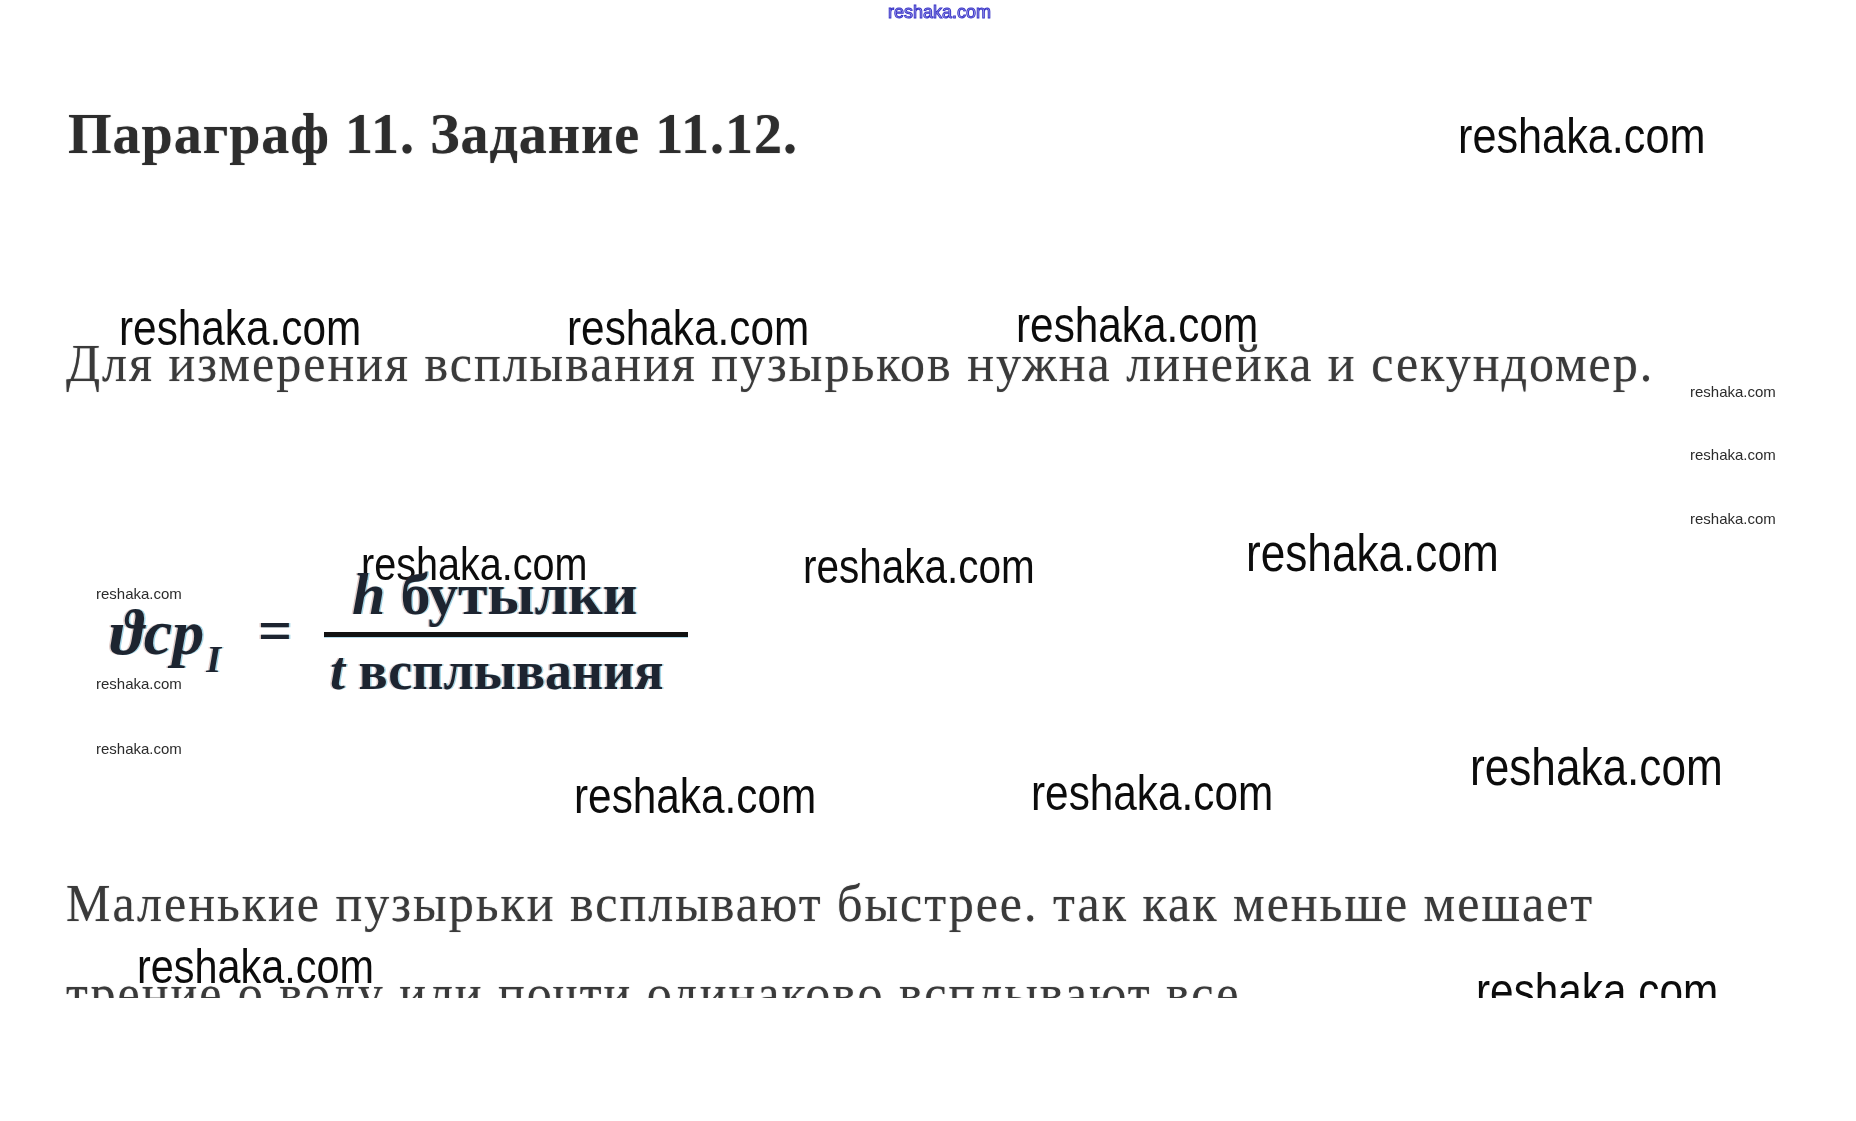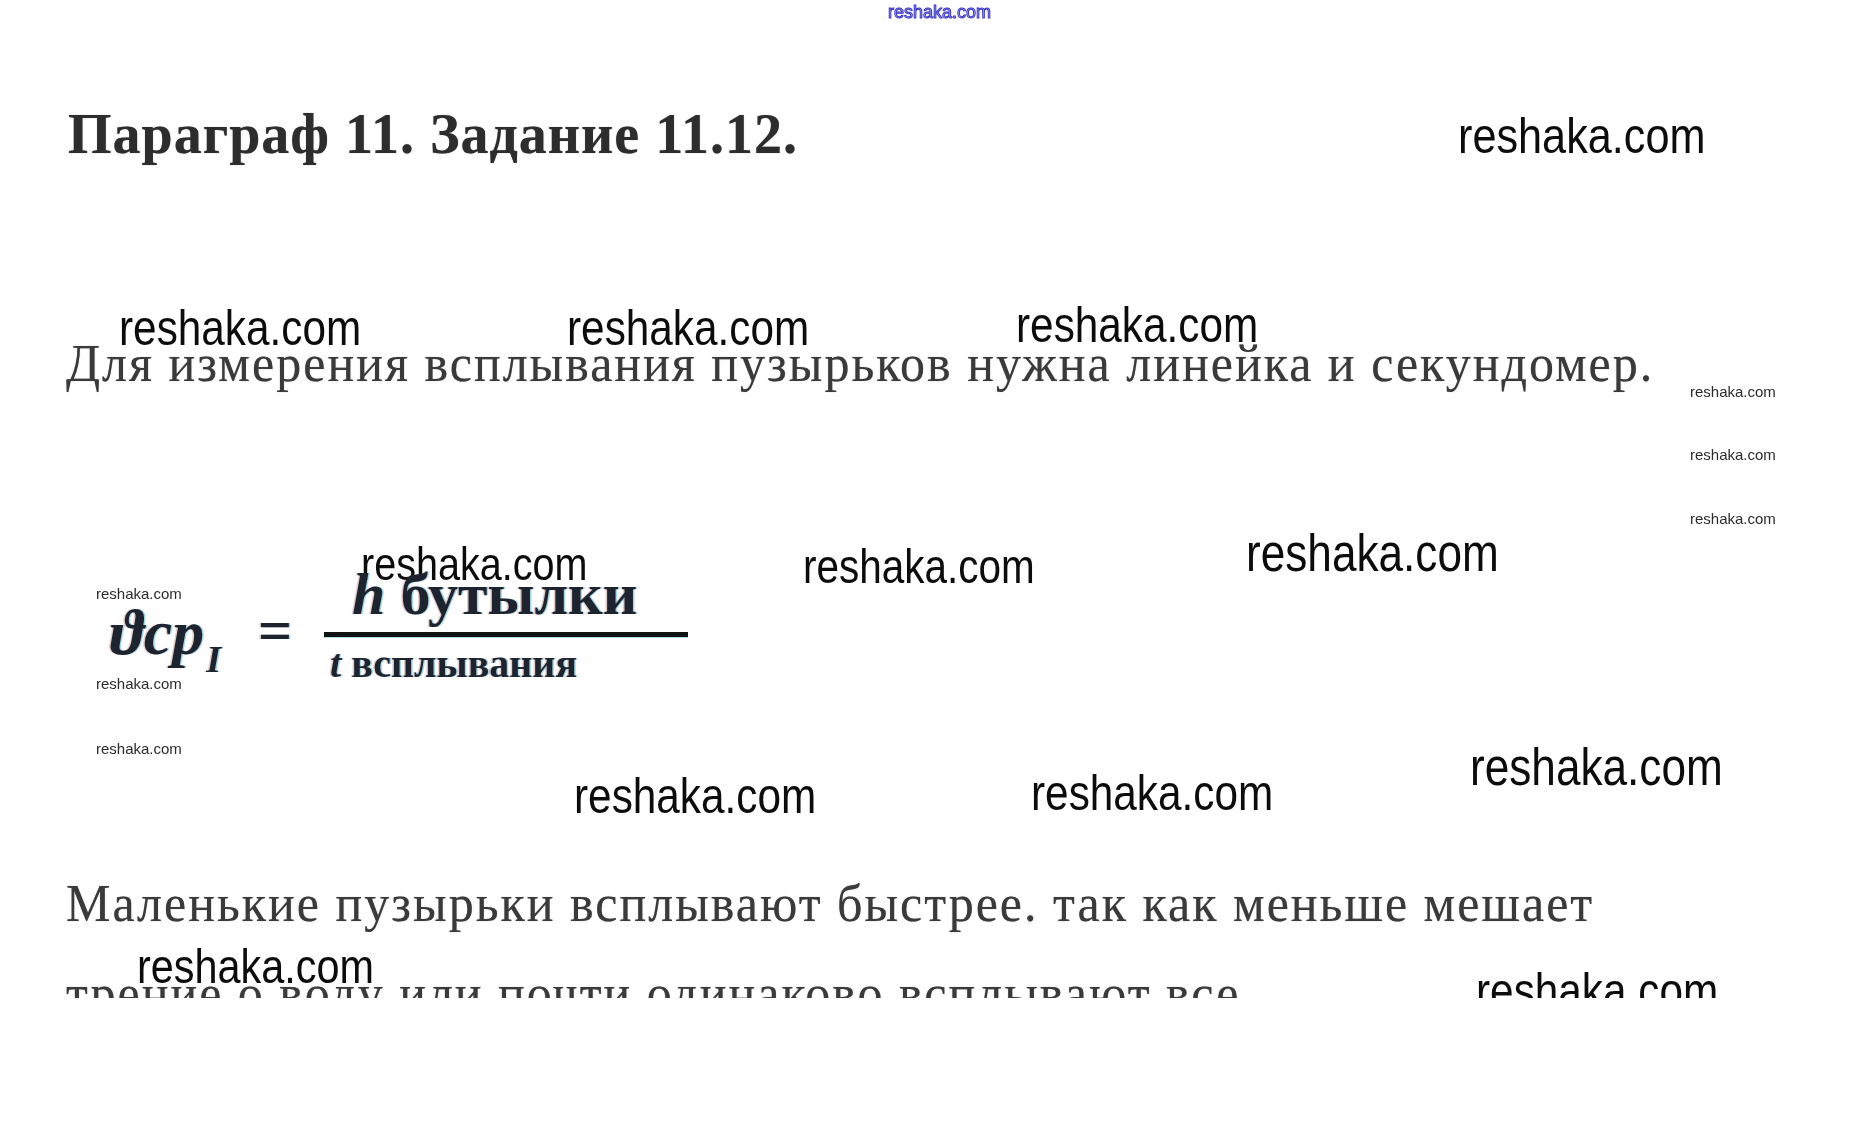--- a/index.html
+++ b/index.html
@@ -70,21 +70,21 @@
     font-family:"Liberation Serif", serif;
     font-weight:bold;
     white-space:nowrap;
     text-shadow:1.5px 0 0 rgba(0,140,190,.35), -1.5px 0 0 rgba(140,60,40,.25);
   }
   .fx-lhs{left:95px; top:596px; font-size:64px;}
   .fx-lhs .base-sym{font-style:italic;margin-left:15px;}
   .fx-sub{font-size:38px; font-style:italic; position:relative; top:18px; left:2px;}
   .fx-eq{left:258px; top:596px; font-size:60px;}
   .fx-num{left:352px; top:560px; font-size:60px;}
-  .fx-den{left:330px; top:640px; font-size:40px;}
+  .fx-den{left:330px; top:640px; font-size:54px;}
   .fx-var{font-style:italic;}
   .frac-bar{
     position:absolute;
     left:324px; top:632px;
     width:364px; height:5px;
     background:#121212;
     box-shadow:0 1px 0 rgba(0,140,190,.3);
   }
 </style>
 </head>

